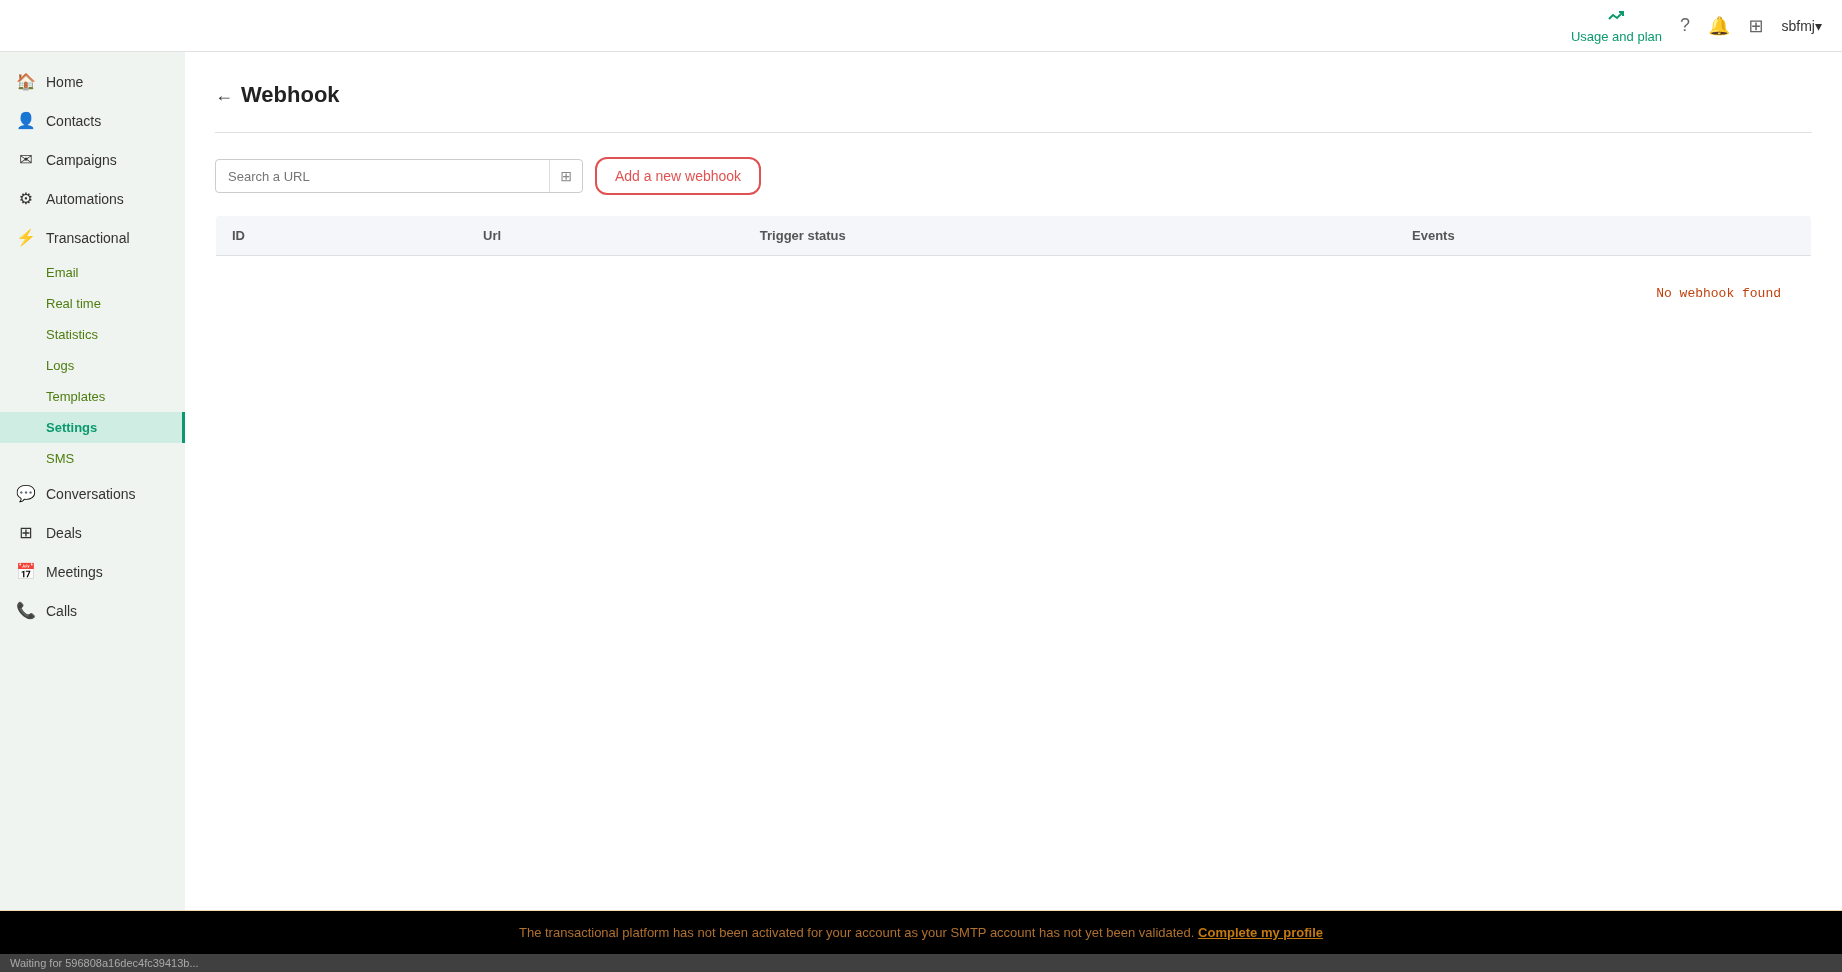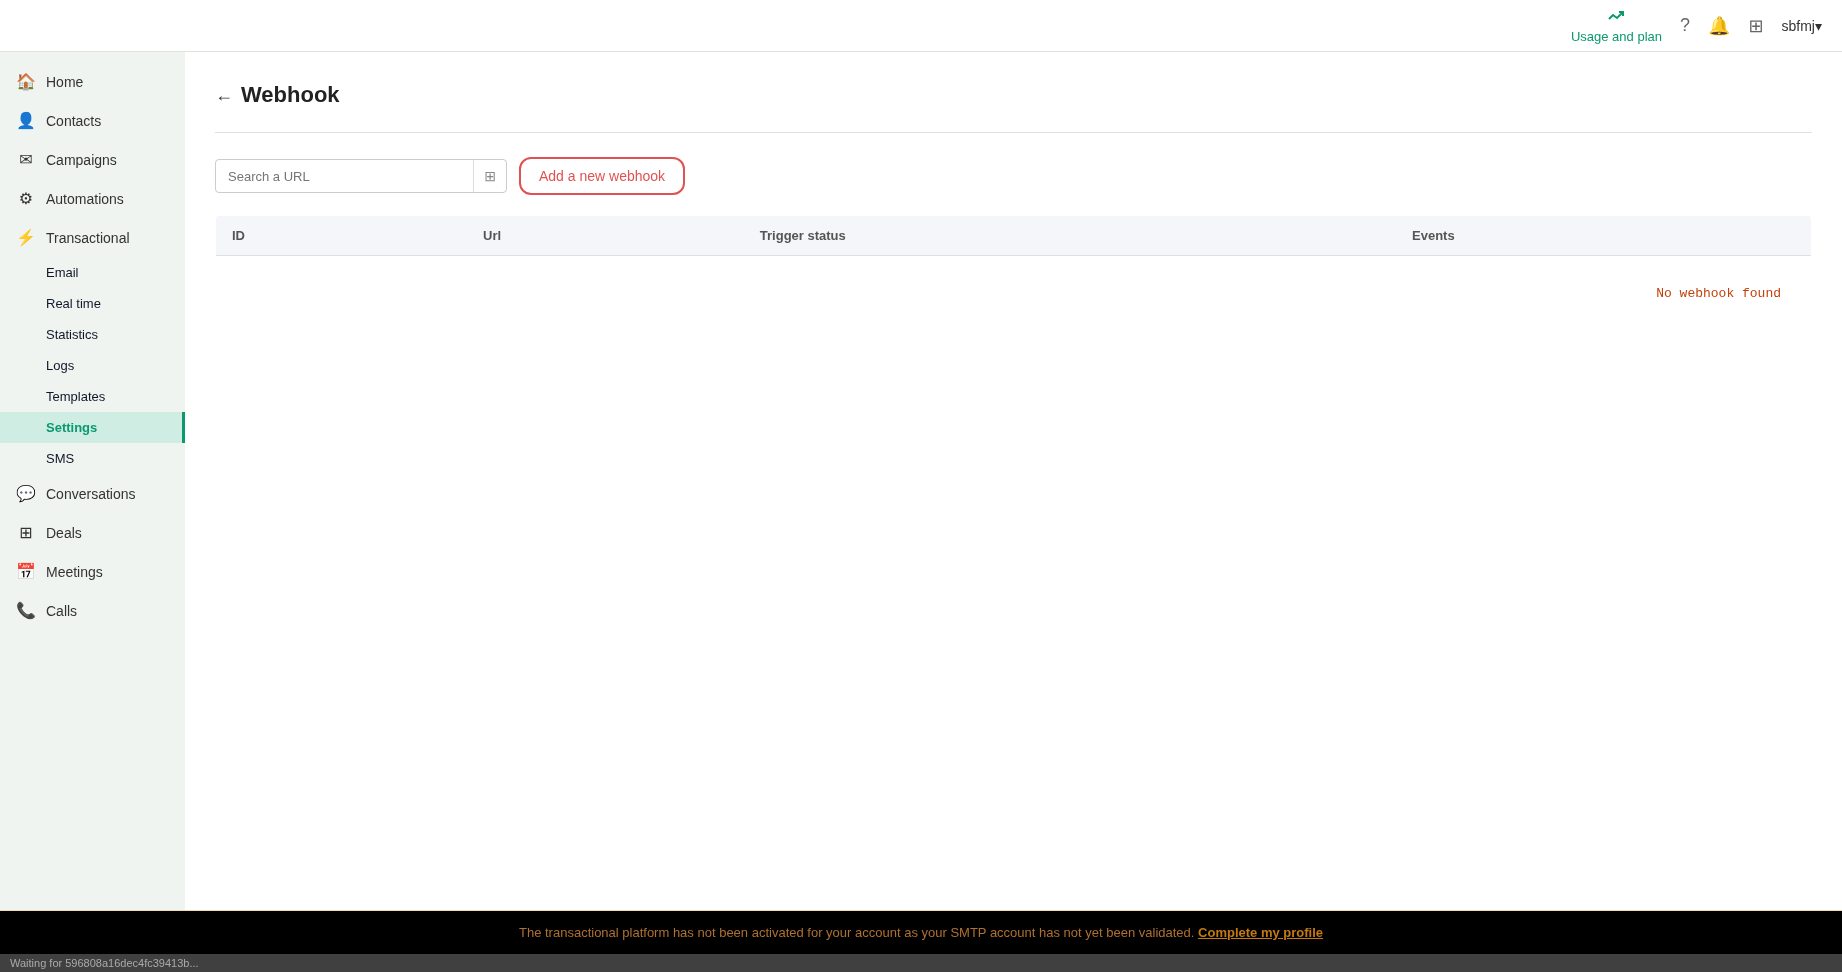--- a/index.html
+++ b/index.html
@@ -47,21 +47,21 @@
     .sidebar-logo .logo-sub {
       font-size: 9px; color: #888; letter-spacing: 0.5px; margin-top: -2px;
     }
     .sidebar-nav-item {
       display: flex; align-items: center; gap: 10px; padding: 10px 16px; cursor: pointer; color: #333; font-size: 14px; border-radius: 0;
     }
     .sidebar-nav-item .nav-icon { font-size: 16px; width: 20px; text-align: center; }
 
     
     .sidebar-sub-item {
-      padding: 8px 16px 8px 46px; cursor: pointer; font-size: 13px; color: #0f172a; display: block;
+      padding: 8px 16px 8px 46px; cursor: pointer; font-size: 13px; color: #4d7c0f; display: block;
     }
     .sidebar-sub-item.active {
       background: #d0ede3; color: #0b996e; font-weight: 700; border-right: 3px solid #0b996e;
     }
 
     
     .content {
       flex: 1; overflow-y: auto; padding: 30px 30px; background: #fff;
     }
 
@@ -70,21 +70,21 @@
     }
     .back-arrow { font-size: 18px; color: #333; cursor: pointer; }
     .page-title { font-size: 22px; font-weight: 700; color: #222; }
 
     .divider { height: 1px; background: #e0e0e0; margin-bottom: 24px; }
 
     .toolbar { display: flex; align-items: center; gap: 12px; margin-bottom: 20px; }
 
     .search-url-wrapper {
       display: flex; align-items: center; border: 1px solid #ccc; border-radius: 4px; background: #fff; overflow: hidden;
-      width: 292px;
+      width: 368px;
     }
     .search-url-input {
       border: none; outline: none; padding: 8px 12px; font-size: 13px; color: #555; flex: 1; background: transparent;
     }
     .search-url-icon {
       padding: 8px 10px; color: #888; font-size: 14px; border-left: 1px solid #ddd; cursor: pointer;
     }
 
     .btn-add-webhook {
       padding: 9px 18px; background: #fff; color: #e05252; border: 2px solid #e05252; border-radius: 12px; font-size: 14px; font-weight: 500; cursor: pointer;

